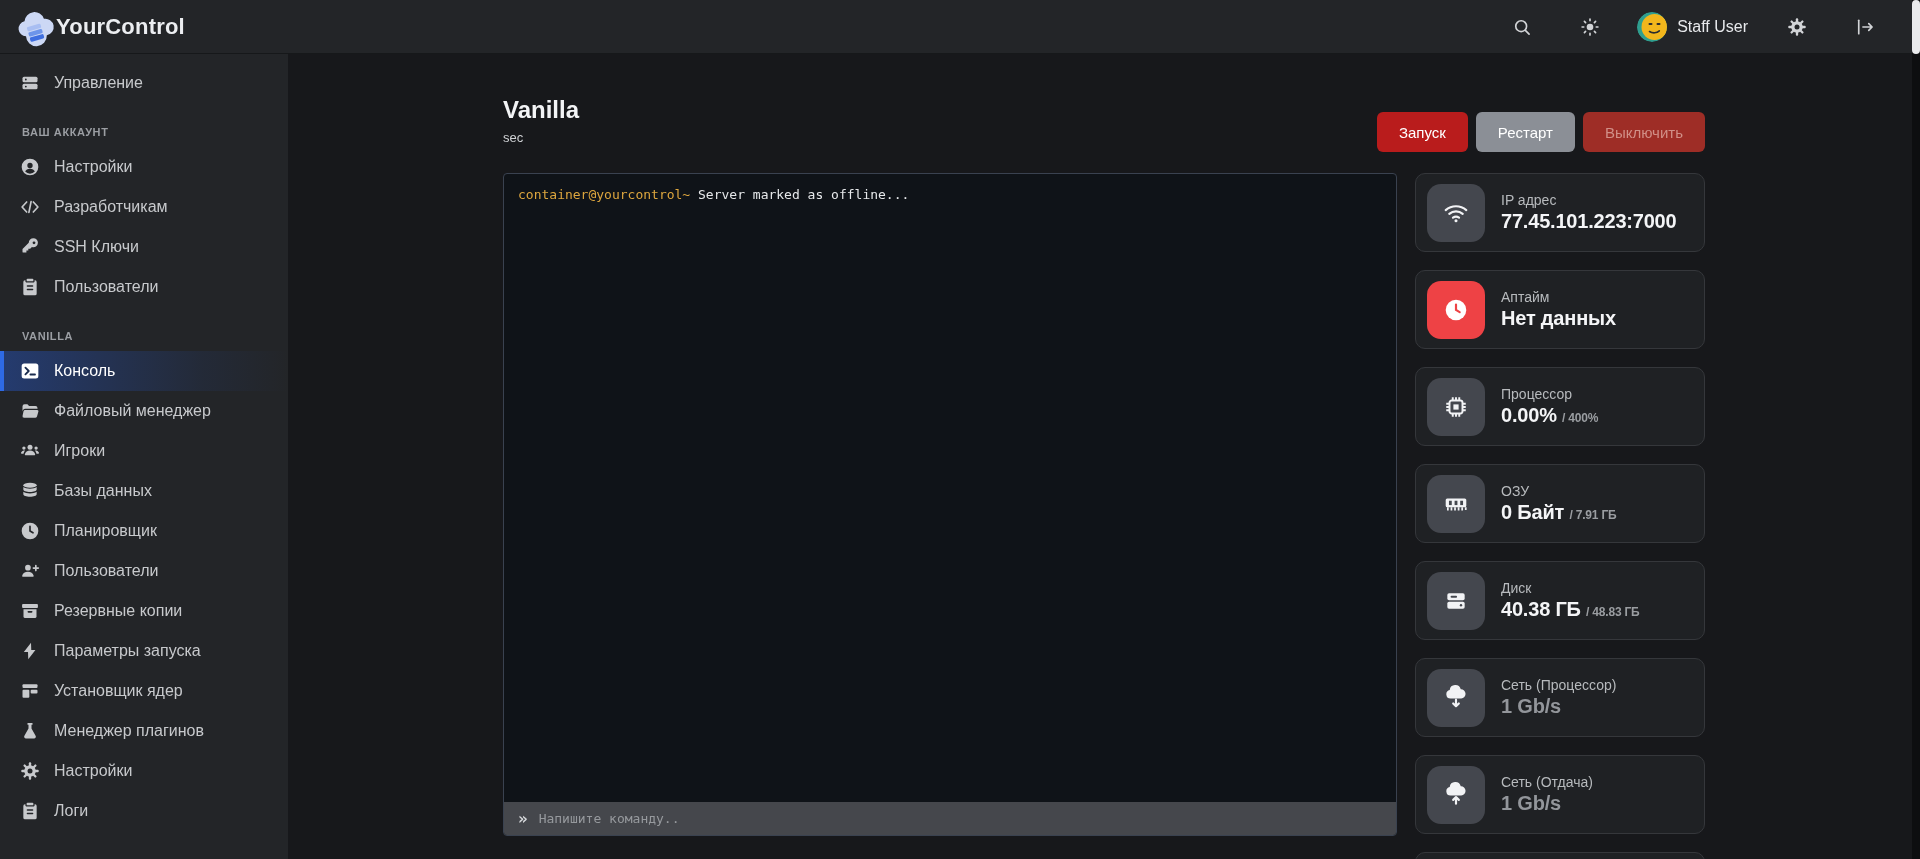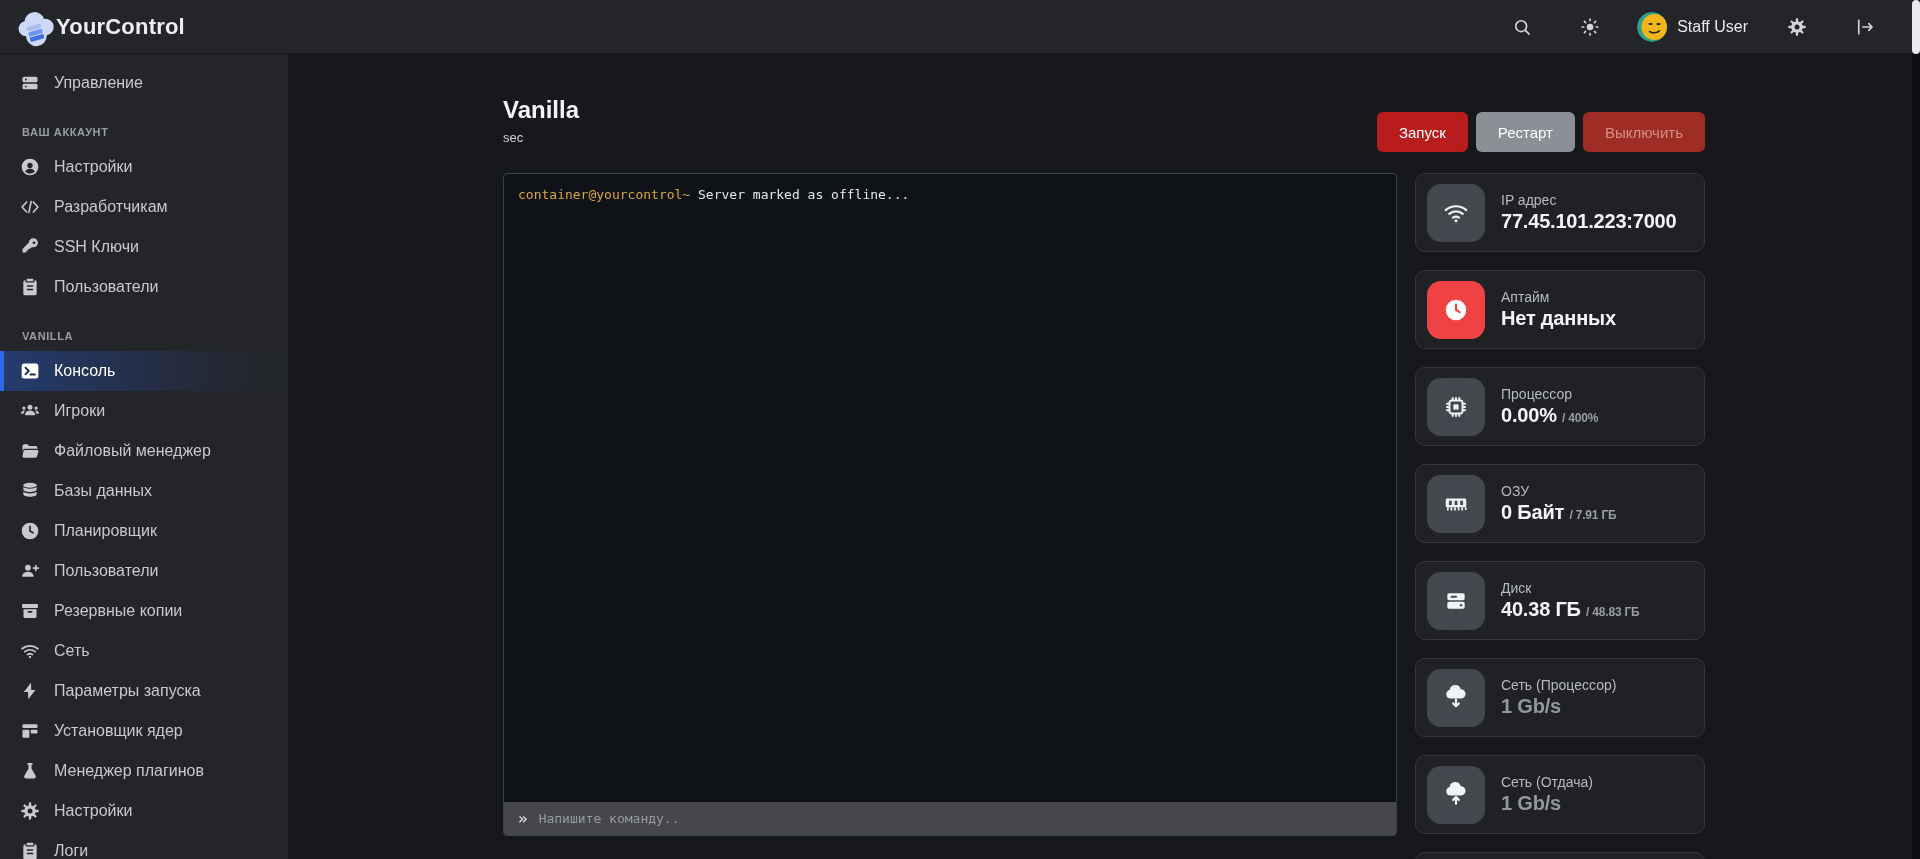--- a/index.html
+++ b/index.html
@@ -212,38 +212,38 @@
   <div class="sb-item active">
     <svg viewBox="0 0 24 24" fill="currentColor">
         <rect x="2" y="3" width="20" height="18" rx="3"></rect>
         <path d="M6.5 8l4 4-4 4" stroke="#1b2c4e" stroke-width="2.2" fill="none" stroke-linecap="round" stroke-linejoin="round"></path>
         <path d="M12.5 16.2h5.5" stroke="#1b2c4e" stroke-width="2.2" stroke-linecap="round"></path>
       </svg>
     <span>Консоль</span>
   </div>
   <div class="sb-item">
     <svg viewBox="0 0 24 24" fill="currentColor">
+        <path d="M3 6.5A2.5 2.5 0 0 1 5.5 4h3.4l2 2h7.6A2.5 2.5 0 0 1 21 8.5v.7H6a2.6 2.6 0 0 0-2.5 1.9L3 12.5v-6z"></path>
+        <path d="M5.6 10.8h15.1c1 0 1.7 1 1.4 1.9l-1.7 5.8A2.4 2.4 0 0 1 18.1 20H4.9a1.9 1.9 0 0 1-1.8-2.4l1.1-5.4a2.4 2.4 0 0 1 1.4-1.4z"></path>
+      </svg>
+    <span>Файловый менеджер</span>
+  </div>
+  <div class="sb-item">
+    <svg viewBox="0 0 24 24" fill="currentColor">
         <circle cx="12" cy="7.5" r="3"></circle>
         <path d="M12 11.5c-3.1 0-5.6 1.7-6.2 4.5-.1.6.3 1.2 1 1.2h10.4c.7 0 1.1-.6 1-1.2-.6-2.8-3.1-4.5-6.2-4.5z"></path>
         <circle cx="4.7" cy="8.5" r="2"></circle>
         <path d="M4.7 11.5c-1.6.2-2.9 1.2-3.5 2.7-.2.5.2 1 .7 1h2.3c.2-1.4.9-2.7 2-3.7h-1.5z"></path>
         <circle cx="19.3" cy="8.5" r="2"></circle>
         <path d="M19.3 11.5c1.6.2 2.9 1.2 3.5 2.7.2.5-.2 1-.7 1h-2.3c-.2-1.4-.9-2.7-2-3.7h1.5z"></path>
       </svg>
     <span>Игроки</span>
   </div>
   <div class="sb-item">
     <svg viewBox="0 0 24 24" fill="currentColor">
-        <path d="M3 6.5A2.5 2.5 0 0 1 5.5 4h3.4l2 2h7.6A2.5 2.5 0 0 1 21 8.5v.7H6a2.6 2.6 0 0 0-2.5 1.9L3 12.5v-6z"></path>
-        <path d="M5.6 10.8h15.1c1 0 1.7 1 1.4 1.9l-1.7 5.8A2.4 2.4 0 0 1 18.1 20H4.9a1.9 1.9 0 0 1-1.8-2.4l1.1-5.4a2.4 2.4 0 0 1 1.4-1.4z"></path>
-      </svg>
-    <span>Файловый менеджер</span>
-  </div>
-  <div class="sb-item">
-    <svg viewBox="0 0 24 24" fill="currentColor">
         <ellipse cx="12" cy="5" rx="8" ry="3"></ellipse>
         <path d="M4 7.3v2.9c0 1.7 3.6 3 8 3s8-1.3 8-3V7.3c-1.8 1.3-4.8 2-8 2s-6.2-.7-8-2z"></path>
         <path d="M4 13v3c0 1.7 3.6 3 8 3s8-1.3 8-3v-3c-1.8 1.3-4.8 2-8 2s-6.2-.7-8-2z"></path>
       </svg>
     <span>Базы данных</span>
   </div>
   <div class="sb-item">
     <svg viewBox="0 0 24 24">
         <circle cx="12" cy="12" r="10" fill="currentColor"></circle>
         <path d="M12 6.5V12l3.6 2.2" stroke="#232528" stroke-width="2" fill="none" stroke-linecap="round"></path>
@@ -258,29 +258,20 @@
       </svg>
     <span>Пользователи</span>
   </div>
   <div class="sb-item">
     <svg viewBox="0 0 24 24" fill="currentColor">
         <rect x="2.5" y="3.5" width="19" height="5" rx="1.2"></rect>
         <path d="M4.2 10h15.6v8.5a2 2 0 0 1-2 2H6.2a2 2 0 0 1-2-2V10z"></path>
         <rect x="9" y="12" width="6" height="2" rx="1" fill="#232528"></rect>
       </svg>
     <span>Резервные копии</span>
-  </div>
-  <div class="sb-item">
-    <svg viewBox="0 0 24 24" fill="none" stroke="currentColor" stroke-width="2" stroke-linecap="round">
-        <path d="M2.5 9.3a14.5 14.5 0 0 1 19 0"></path>
-        <path d="M5.8 12.8a9.6 9.6 0 0 1 12.4 0"></path>
-        <path d="M9.2 16.2a5 5 0 0 1 5.6 0"></path>
-        <circle cx="12" cy="19.2" r="1.4" fill="currentColor" stroke="none"></circle>
-      </svg>
-    <span>Сеть</span>
   </div>
   <div class="sb-item">
     <svg viewBox="0 0 24 24" fill="currentColor">
         <path d="M13.2 2 4.6 13.3h5L9.9 22l8.6-11.3h-5L13.2 2z"></path>
       </svg>
     <span>Параметры запуска</span>
   </div>
   <div class="sb-item">
     <svg viewBox="0 0 24 24" fill="currentColor">
         <rect x="3" y="4" width="18" height="4.5" rx="1.2"></rect>

